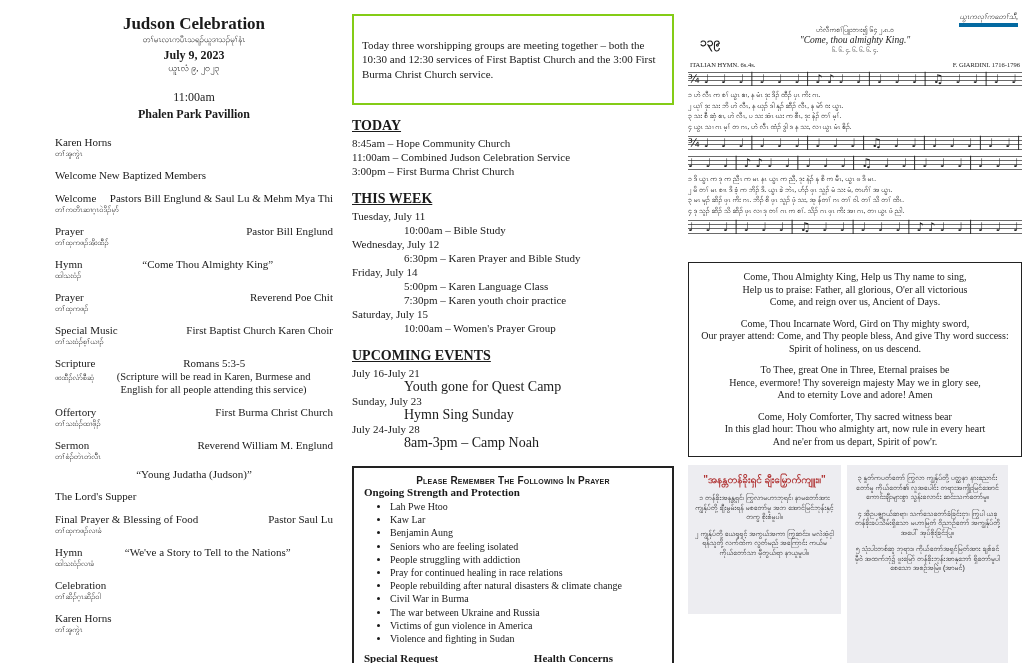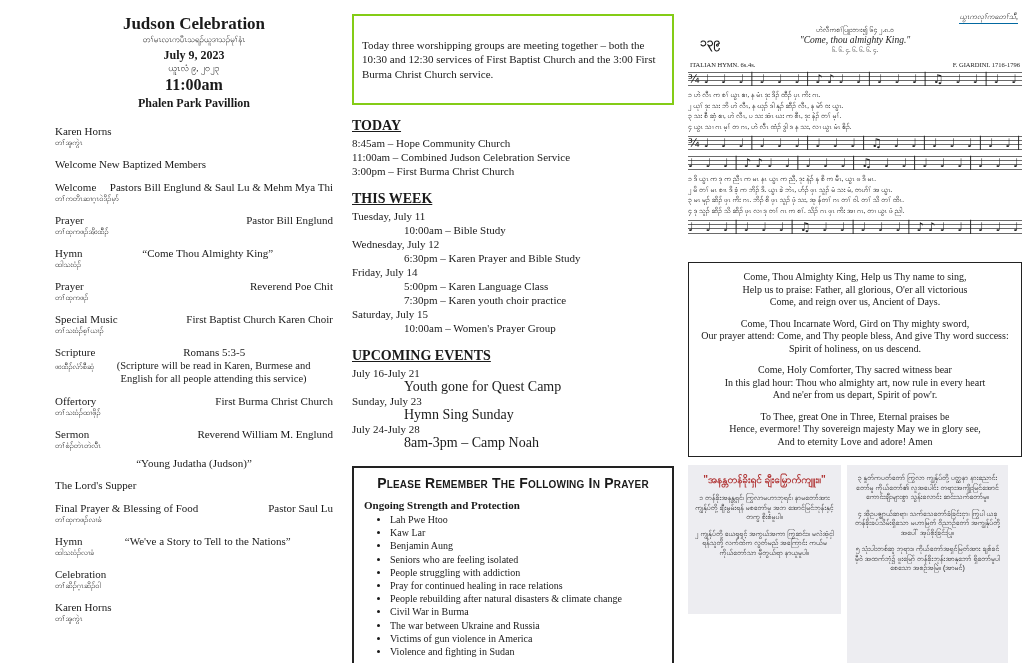--- a/index.html
+++ b/index.html
@@ -8,52 +8,52 @@
     background:#ffffff;color:#1a1a1a;
     font-family:"Liberation Serif", serif;
   }
   
   #col-left{position:absolute;left:55px;top:14px;width:278px;}
   .hdr{text-align:center;margin-bottom:14px;}
   .hdr .title{font-weight:bold;font-size:17px;}
   .hdr .k1{font-size:8px;line-height:11px;color:#222;}
   .hdr .date{font-weight:bold;font-size:12px;margin-top:3px;}
   .hdr .k2{font-size:9px;line-height:11px;color:#222;}
-  .hdr .time{font-weight:bold;font-size:16px;margin-top:2px;}
+  .hdr .time{font-weight:normal;font-size:12px;margin-top:16px;}
   .hdr .place{font-weight:bold;font-size:12px;margin-top:2px;}
   .svc{margin-bottom:10px;}
   .svc-row{display:flex;align-items:baseline;font-size:11px;line-height:13px;}
   .svc-label{white-space:nowrap;}
   .svc-mid{flex:1;text-align:center;}
   .svc-right{flex:1;text-align:right;white-space:nowrap;}
   .svc-karen{font-size:7.5px;line-height:10px;color:#222;white-space:nowrap;overflow:hidden;max-width:200px;}
   .svc-note{font-size:10.5px;line-height:13px;text-align:center;white-space:pre-line;flex:1;}
   .svc-center2{font-size:11px;text-align:center;margin-top:6px;}
   
   #col-mid{position:absolute;left:352px;top:14px;width:322px;}
   .notice{border:2px solid #84cc16;padding:22px 8px;font-size:11px;line-height:1.3;}
   .mid-head{font-weight:bold;font-size:14px;text-decoration:underline;margin:13px 0 2px 0;}
   .today-line{font-size:11px;line-height:14px;}
   .week .day{font-size:11px;line-height:14px;}
   .week .time{font-size:11px;line-height:14px;margin-left:52px;}
   .up .lbl{font-size:11px;line-height:14px;}
   .up .det{font-size:14px;line-height:14px;margin-left:52px;}
   .prayer-box{border:2px solid #222;margin-top:16px;padding:7px 10px 10px 10px;}
   .prayer-title{font-family:"Liberation Sans",sans-serif;font-variant:small-caps;font-weight:bold;
-    font-size:14px;text-align:center;margin-bottom:8px;letter-spacing:.2px;}
+    font-size:10px;text-align:center;letter-spacing:.2px;}
   .p-sec{font-weight:bold;font-size:11px;}
   .prayer-box ul{margin:2px 0 0 26px;padding:0;}
   .prayer-box li{font-size:10px;line-height:13.2px;}
   .p-cols{display:flex;margin-top:7px;}
   .p-col-l{width:57%;}
   .p-col-r{width:43%;}
   
   #col-right{position:absolute;left:688px;top:6px;width:334px;}
   .music{position:relative;height:250px;overflow:hidden;}
-  .hand{position:absolute;right:4px;top:6px;font-size:7.5px;border-bottom:1px solid #0369a1;font-style:italic;}
+  .hand{position:absolute;right:4px;top:6px;font-size:7.5px;border-bottom:4px solid #0369a1;font-style:italic;}
   .m-hdrow{position:relative;margin-top:20px;height:34px;}
   .pageno{position:absolute;left:12px;top:8px;font-size:12px;font-weight:bold;}
   .m-tit-b{text-align:center;font-size:7px;line-height:9px;}
   .m-tit-e{text-align:center;font-style:italic;font-size:9.5px;line-height:11px;}
   .m-meter{text-align:center;font-size:6.5px;line-height:8px;color:#333;}
   .tuneline{display:flex;justify-content:space-between;font-size:6.5px;color:#222;margin:1px 2px 0 2px;}
   .staff{height:17px;background:repeating-linear-gradient(to bottom,#6a6a6a 0 1px,transparent 1px 4.2px);
     background-position:0 1px;background-size:100% 17px;background-repeat:no-repeat;
     margin:3px 0 2px 0;overflow:hidden;}
   .staff .n{font-family:"DejaVu Sans",sans-serif;font-size:12px;letter-spacing:4px;
@@ -300,26 +300,26 @@
     <div class="staff"><span class="n">♩ ♩ ♩│♩ ♩ ♩│♫ ♩ ♩│♩ ♩ ♩│♪♪♩ ♩│♩ ♩ ♩│♩·</span></div>
   </div>
 
   <div class="hymn-box">
     <div class="hymn-verse">Come, Thou Almighty King, Help us Thy name to sing,
 Help us to praise: Father, all glorious, O'er all victorious
 Come, and reign over us, Ancient of Days.</div>
     <div class="hymn-verse">Come, Thou Incarnate Word, Gird on Thy mighty sword,
 Our prayer attend: Come, and Thy people bless, And give Thy word success:
 Spirit of holiness, on us descend.</div>
+    <div class="hymn-verse">To Thee, great One in Three, Eternal praises be
+Hence, evermore! Thy sovereign majesty May we in glory see,
+And to eternity Love and adore! Amen</div>
     <div class="hymn-verse">Come, Holy Comforter, Thy sacred witness bear
 In this glad hour: Thou who almighty art, now rule in every heart
 And ne'er from us depart, Spirit of pow'r.</div>
-    <div class="hymn-verse">To Thee, great One in Three, Eternal praises be
-Hence, evermore! Thy sovereign majesty May we in glory see,
-And to eternity Love and adore! Amen</div>
   </div>
 
   <div class="bur-row">
     <div class="bblock bblock-l">
       <div class="red-head">"အနန္တတန်ခိုးရှင် ချီးမြှောက်ကျူး။"</div>
       <div class="bverse">၁ တန်ခိုးအနန္တရှင်၊ ကြွလာမဟာဘုရင်၊ နာမတော်အား ကျွန်ုပ်တို့ ချီးမွမ်းရန် မစတော်မူ အဘ အောင်မြင်ဘုန်းနှင့် တကွ စိုးစံမူပါ။</div>
       <div class="bverse">၂ ကျွန်ုပ်တို့ ယေရှုရှင့် အကွယ်အကာ ကြွဆင်း။ မလဲအံ့ငှါ ရန်သူတို့ လက်ထဲက လွတ်မည် အကြောင်း ကယ်မ ကိုယ်တော်သာ မှီတွယ်ရာ နာယူမူပါ။</div>
     </div>
     <div class="bblock bblock-r">
       <div class="bverse">၃ နှုတ်ကပတ်တော် ကြွလာ ကျွန်ုပ်တို့ ပတ္ထနာ နားညောင်းတော်မူ ကိုယ်တော်၏ လူအပေါင်း တရားအကျိုးမြင်အောင် ကောင်းချီးများစွာ သွန်းလောင်း ဆင်းသက်တော်မူ။</div>

